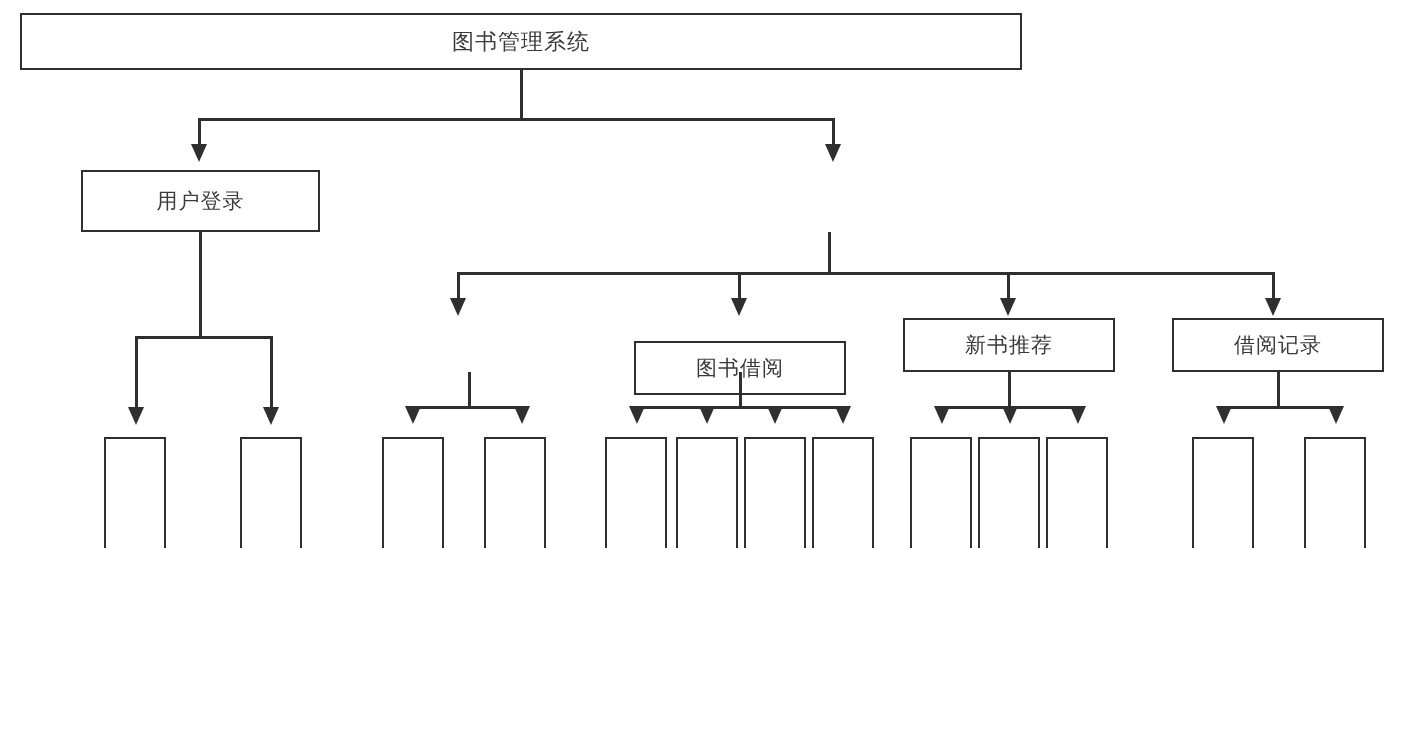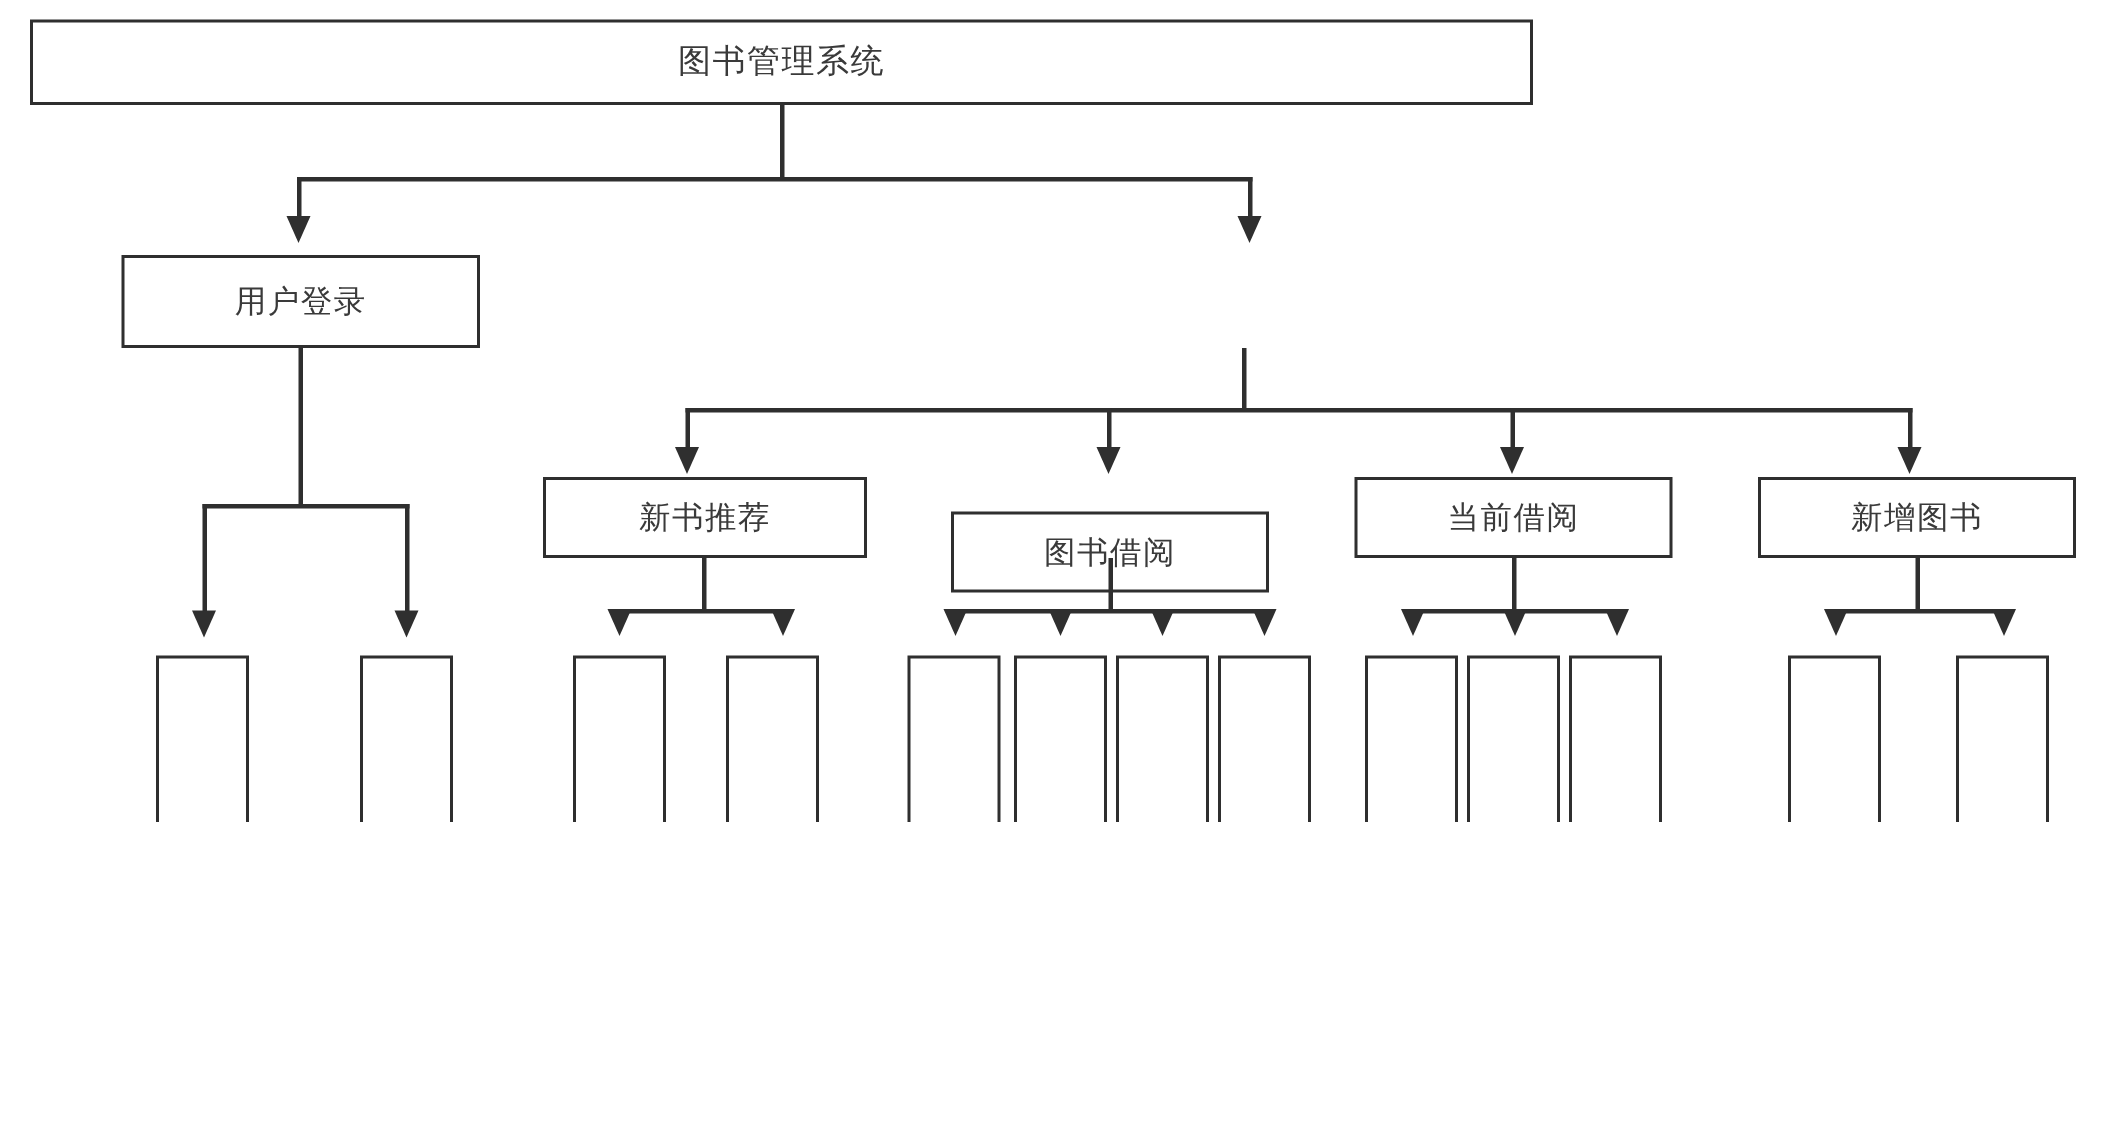--- a/index.html
+++ b/index.html
@@ -117,31 +117,28 @@
   <div class="edge h" style="left:457px; top:272px; width:818px; height:3px;"></div>
   <div class="edge v" style="left:457px; top:272px; width:3px; height:28px;"></div>
   <div class="arrow" style="left:450px; top:298px;"></div>
   <div class="edge v" style="left:738px; top:272px; width:3px; height:28px;"></div>
   <div class="arrow" style="left:731px; top:298px;"></div>
   <div class="edge v" style="left:1007px; top:272px; width:3px; height:28px;"></div>
   <div class="arrow" style="left:1000px; top:298px;"></div>
   <div class="edge v" style="left:1272px; top:272px; width:3px; height:28px;"></div>
   <div class="arrow" style="left:1265px; top:298px;"></div>
 
-  <div class="node horiz" style="left:362px; top:318px; width:216px; height:54px;">
-    <span class="label">新书推荐</span>
-  </div>
   <div class="node horiz" style="left:634px; top:318px; width:212px; height:54px;margin-top:23px;">
     <span class="label">图书借阅</span>
   </div>
   <div class="node horiz" style="left:903px; top:318px; width:212px; height:54px;">
-    <span class="label">当前借阅</span>
+    <span class="label">新书推荐</span>
   </div>
   <div class="node horiz" style="left:1172px; top:318px; width:212px; height:54px;">
-    <span class="label">新增图书</span>
+    <span class="label">借阅记录</span>
   </div>
 
   <div class="edge v" style="left:468px; top:372px; width:3px; height:34px;"></div>
   <div class="edge h" style="left:412px; top:406px; width:112px; height:3px;"></div>
   <div class="arrow" style="left:405px; top:406px;"></div>
   <div class="arrow" style="left:514px; top:406px;"></div>
 
   <div class="edge v" style="left:739px; top:372px; width:3px; height:34px;"></div>
   <div class="edge h" style="left:636px; top:406px; width:207px; height:3px;"></div>
   <div class="arrow" style="left:629px; top:406px;"></div>

